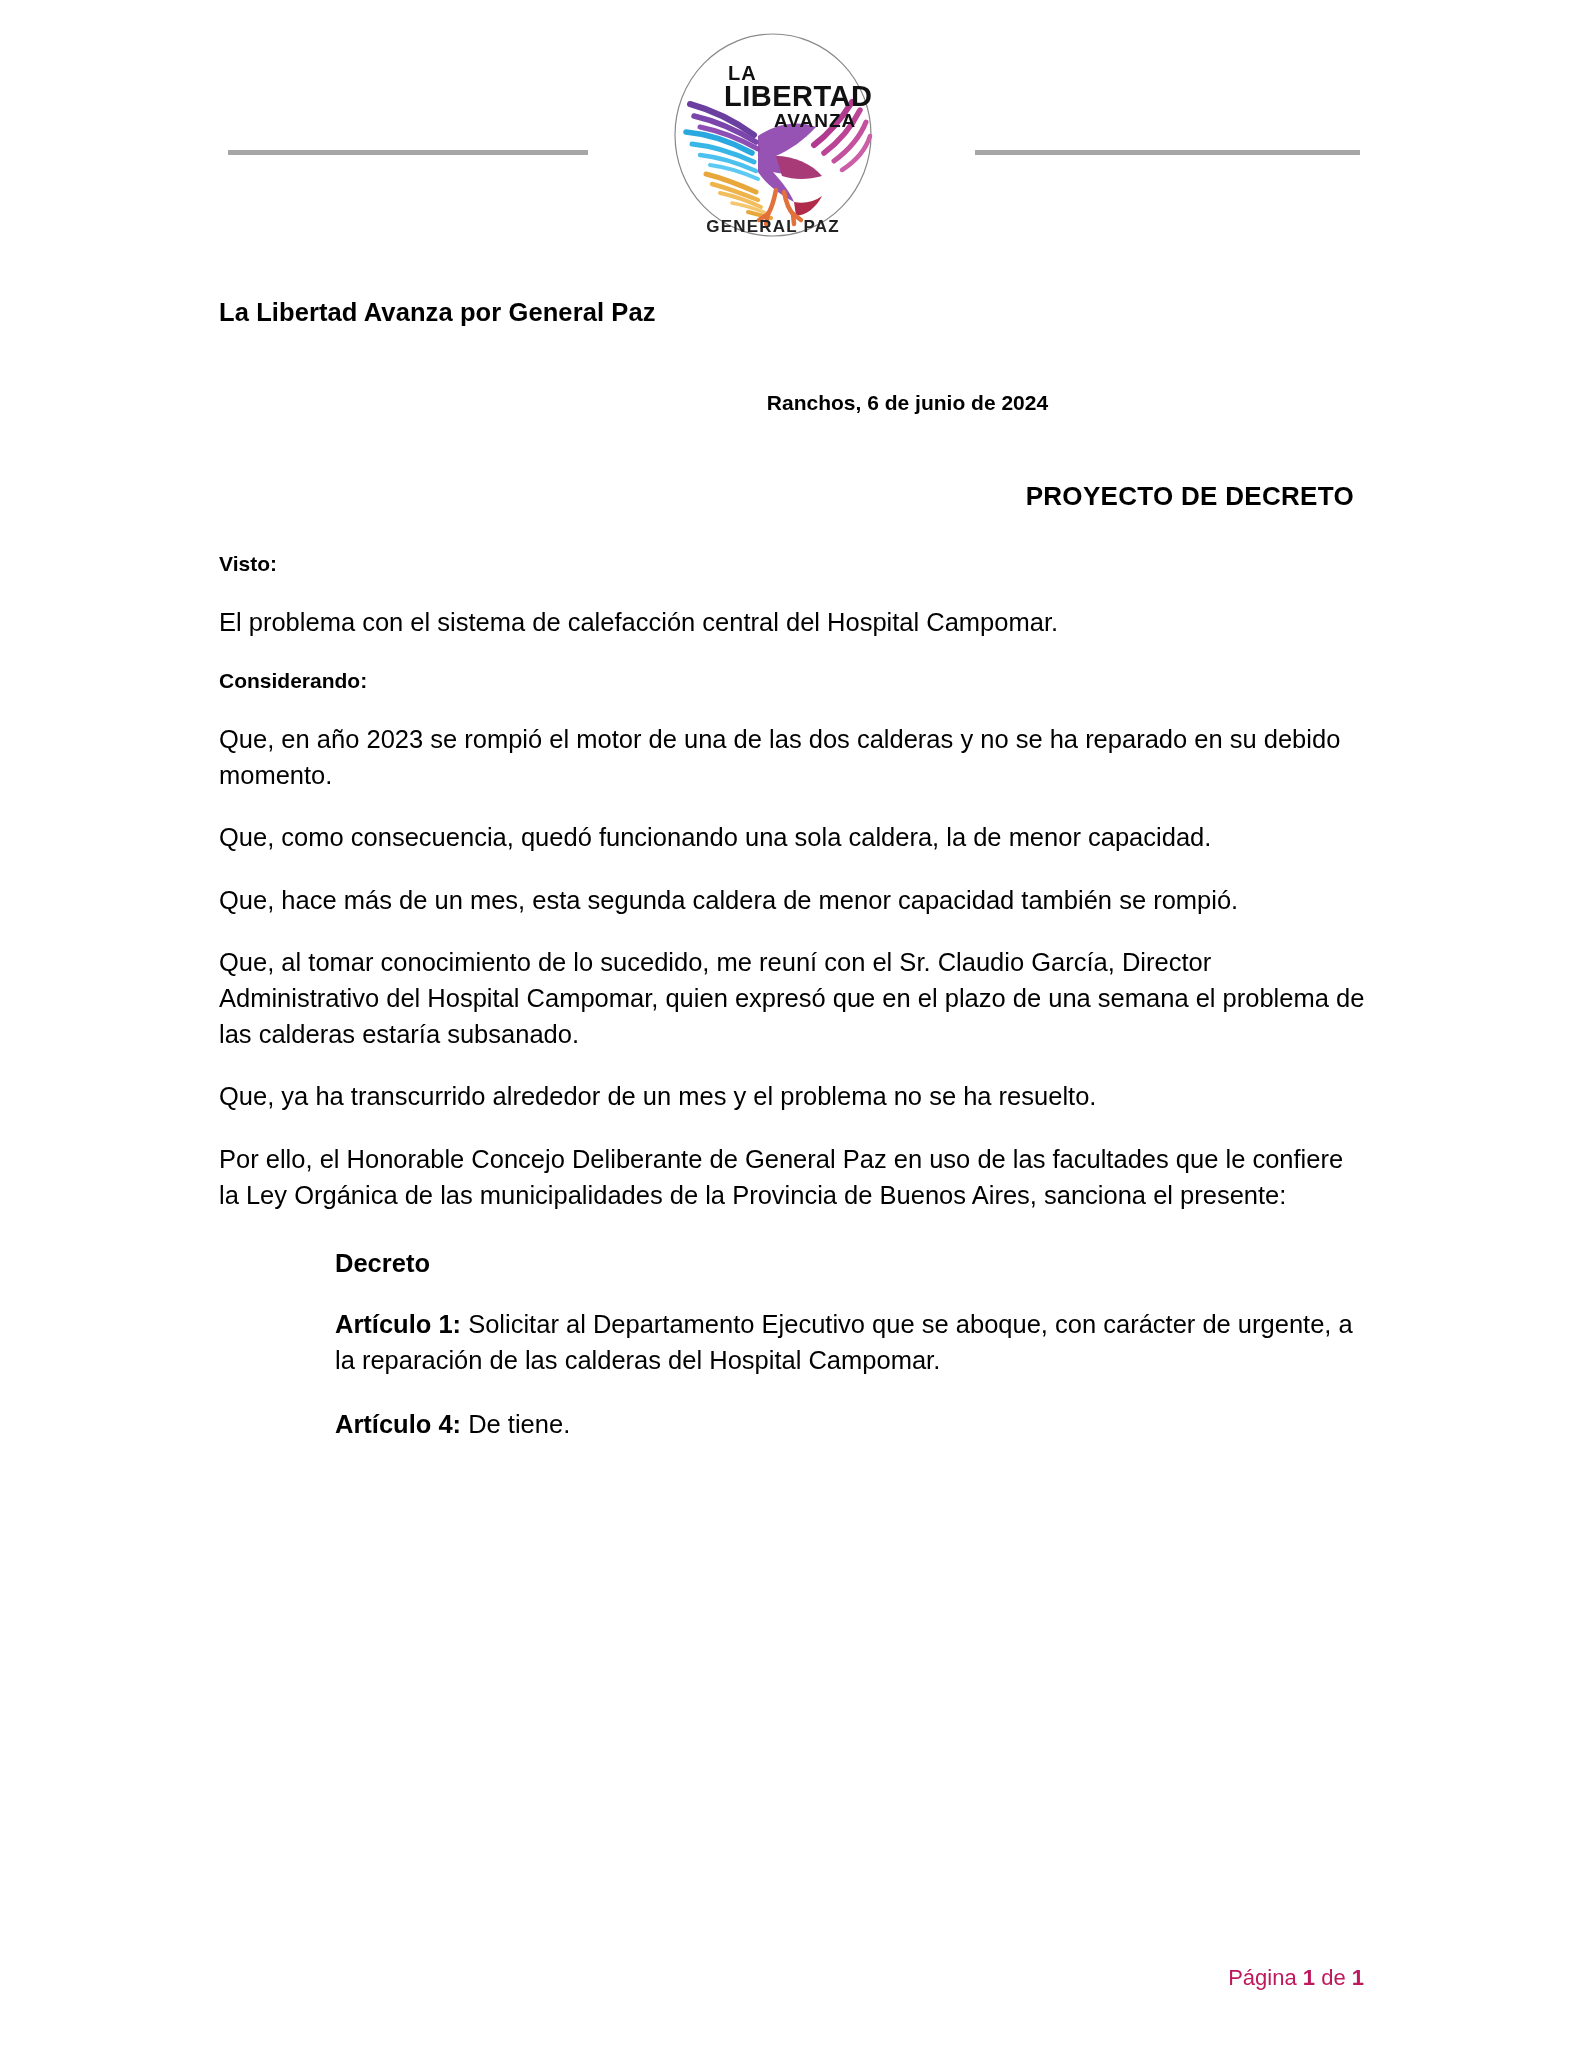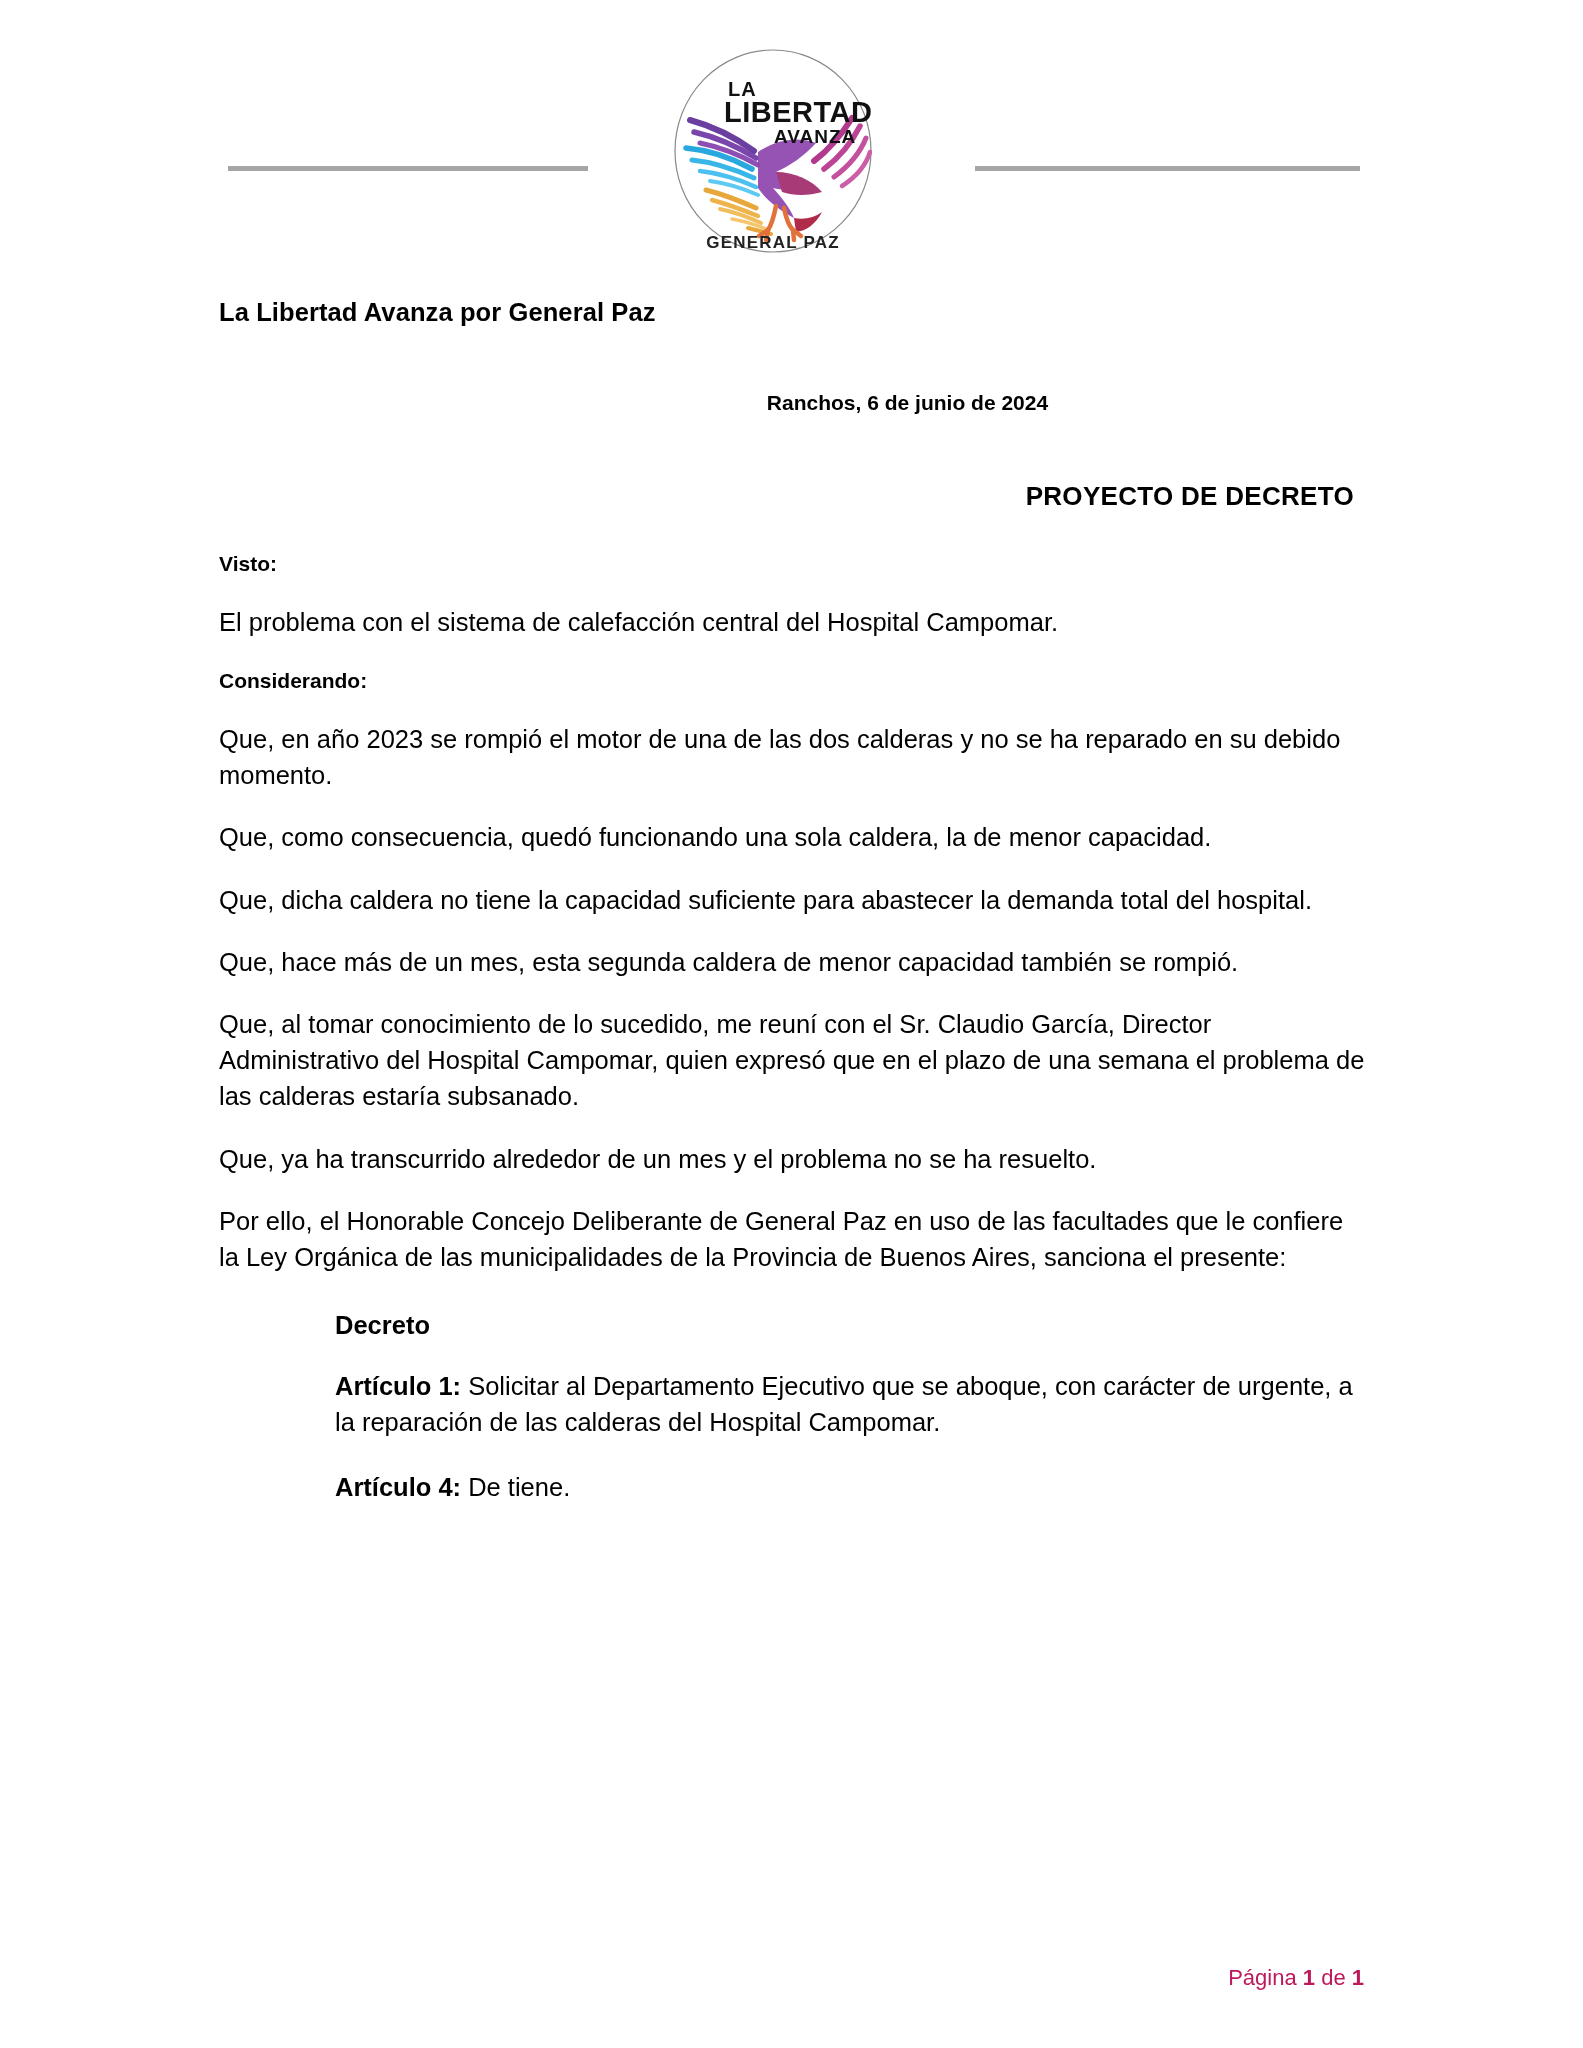--- a/index.html
+++ b/index.html
@@ -18,21 +18,21 @@
     height: 2048px;
     margin: 0 auto;
     background: #ffffff;
     overflow: hidden;
     box-sizing: border-box;
   }
 
   
   .header {
     position: absolute;
-    top: 16px;
+    top: 0;
     left: 0;
     width: 1583px;
     height: 250px;
   }
   .rule {
     position: absolute;
     top: 150px;
     height: 5px;
     background: #a6a6a6;
   }
@@ -200,21 +200,20 @@
     <div class="doc-title">PROYECTO DE DECRETO</div>
 
     <div class="section-label">Visto:</div>
 
     <p class="para">El problema con el sistema de calefacción central del Hospital Campomar.</p>
 
     <div class="section-label">Considerando:</div>
 
     <p class="para">Que, en año 2023 se rompió el motor de una de las dos calderas y no se ha reparado en su debido momento.</p>
     <p class="para">Que, como consecuencia, quedó funcionando una sola caldera, la de menor capacidad.</p>
-    <p class="para">Que, dicha caldera no tiene la capacidad suficiente para abastecer la demanda total del hospital.</p>
     <p class="para">Que, hace más de un mes, esta segunda caldera de menor capacidad también se rompió.</p>
     <p class="para">Que, al tomar conocimiento de lo sucedido, me reuní con el Sr. Claudio García, Director Administrativo del Hospital Campomar, quien expresó que en el plazo de una semana el problema de las calderas estaría subsanado.</p>
     <p class="para">Que, ya ha transcurrido alrededor de un mes y el problema no se ha resuelto.</p>
 
     <p class="para">Por ello, el Honorable Concejo Deliberante de General Paz en uso de las facultades que le confiere la Ley Orgánica de las municipalidades de la Provincia de Buenos Aires, sanciona el presente:</p>
 
     <div class="block-indent">
       <div class="sub-head">Decreto</div>
 
       <p class="para"><span class="art-label">Artículo 1:</span><span> Solicitar al Departamento Ejecutivo que se aboque, con carácter de urgente, a la reparación de las calderas del Hospital Campomar.</span></p>

